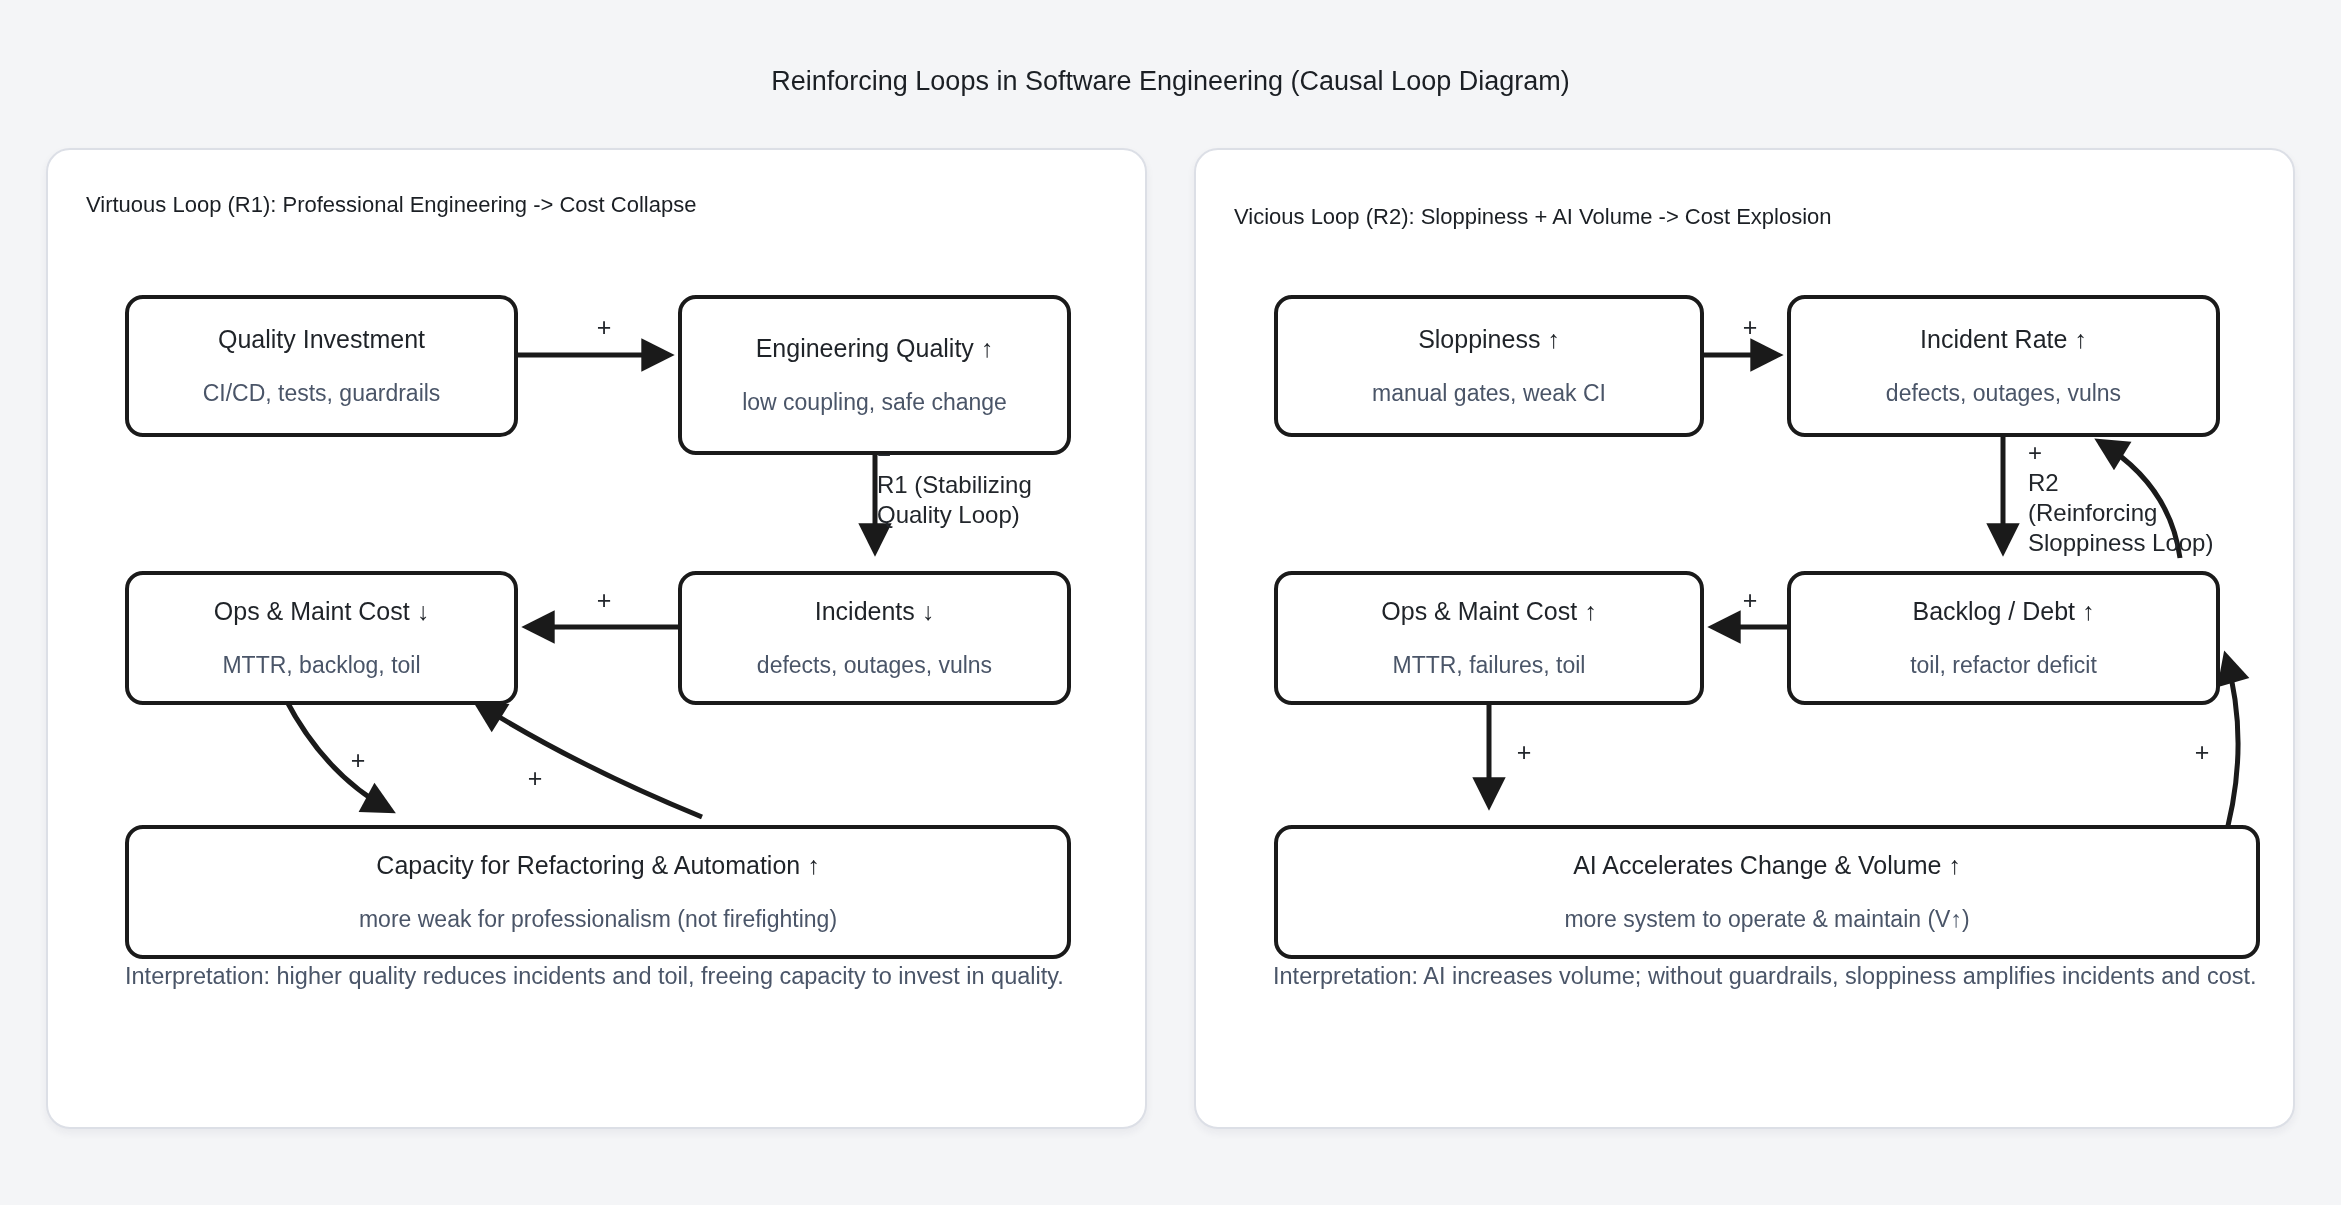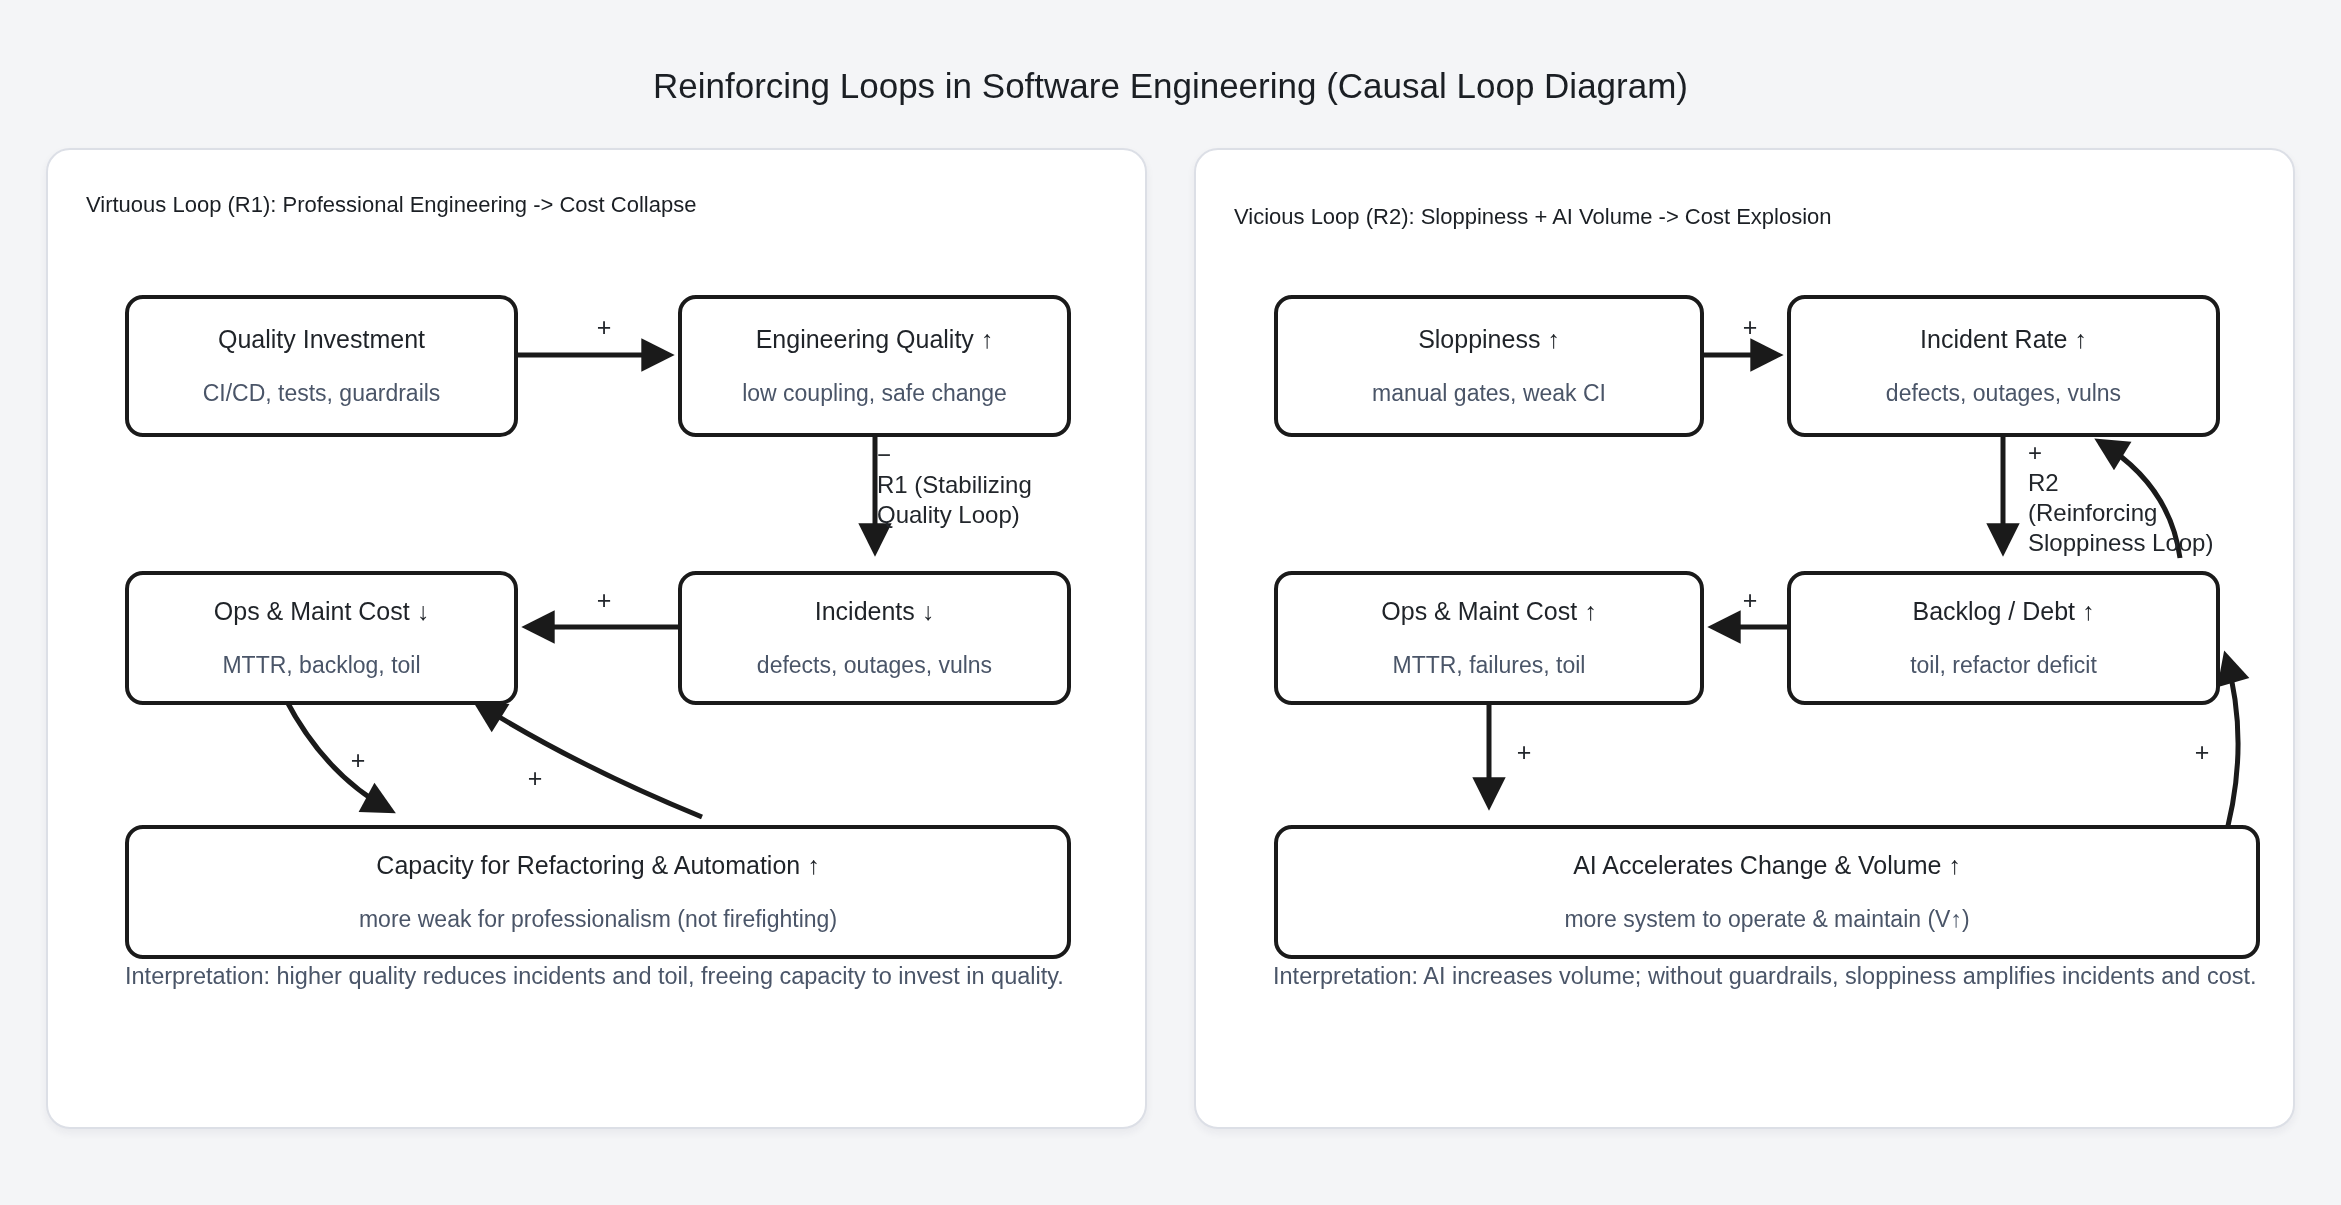--- a/index.html
+++ b/index.html
@@ -6,21 +6,21 @@
   body{
     width:2341px;height:1205px;
     background:#f4f5f7;
     font-family:"Liberation Sans", sans-serif;
     color:#1f2328;
     overflow:hidden;
   }
   .stage{position:relative;width:2341px;height:1205px;}
   .page-title{
     position:absolute;top:66px;left:0;width:100%;
-    text-align:center;font-size:35px;color:#1b1f24;
+    text-align:center;font-size:27px;color:#1b1f24;
   }
   .card{
     position:absolute;top:148px;width:1101px;height:981px;
     background:#ffffff;border:2px solid #dcdfe6;border-radius:24px;
     box-shadow:0 4px 8px rgba(30,40,70,0.06);
     box-sizing:border-box;
   }
   .card.left{left:46px;}
   .card.right{left:1194px;}
   .panel-title{
@@ -77,21 +77,21 @@
     <path d="M 1787 627 L 1714 627" marker-end="url(#ah)"></path>
     <path d="M 1489 694 L 1489 804" marker-end="url(#ah)"></path>
     <path d="M 2180 558 Q 2170 485 2100 442" marker-end="url(#ah)"></path>
     <path d="M 2222 848 Q 2252 748 2226 657" marker-end="url(#ah)"></path>
   </svg>
 
   <div class="node" style="left:125px;top:284px;width:393px;height:142px;">
     <div class="node-title">Quality Investment</div>
     <div class="node-sub">CI/CD, tests, guardrails</div>
   </div>
-  <div class="node" style="left:678px;top:284px;width:393px;height:142px;">
+  <div class="node" style="left:678px;top:284px;width:393px;height:160px;">
     <div class="node-title">Engineering Quality ↑</div>
     <div class="node-sub">low coupling, safe change</div>
   </div>
   <div class="node" style="left:125px;top:560px;width:393px;height:134px;">
     <div class="node-title">Ops &amp; Maint Cost ↓</div>
     <div class="node-sub">MTTR, backlog, toil</div>
   </div>
   <div class="node" style="left:678px;top:560px;width:393px;height:134px;">
     <div class="node-title">Incidents ↓</div>
     <div class="node-sub">defects, outages, vulns</div>

